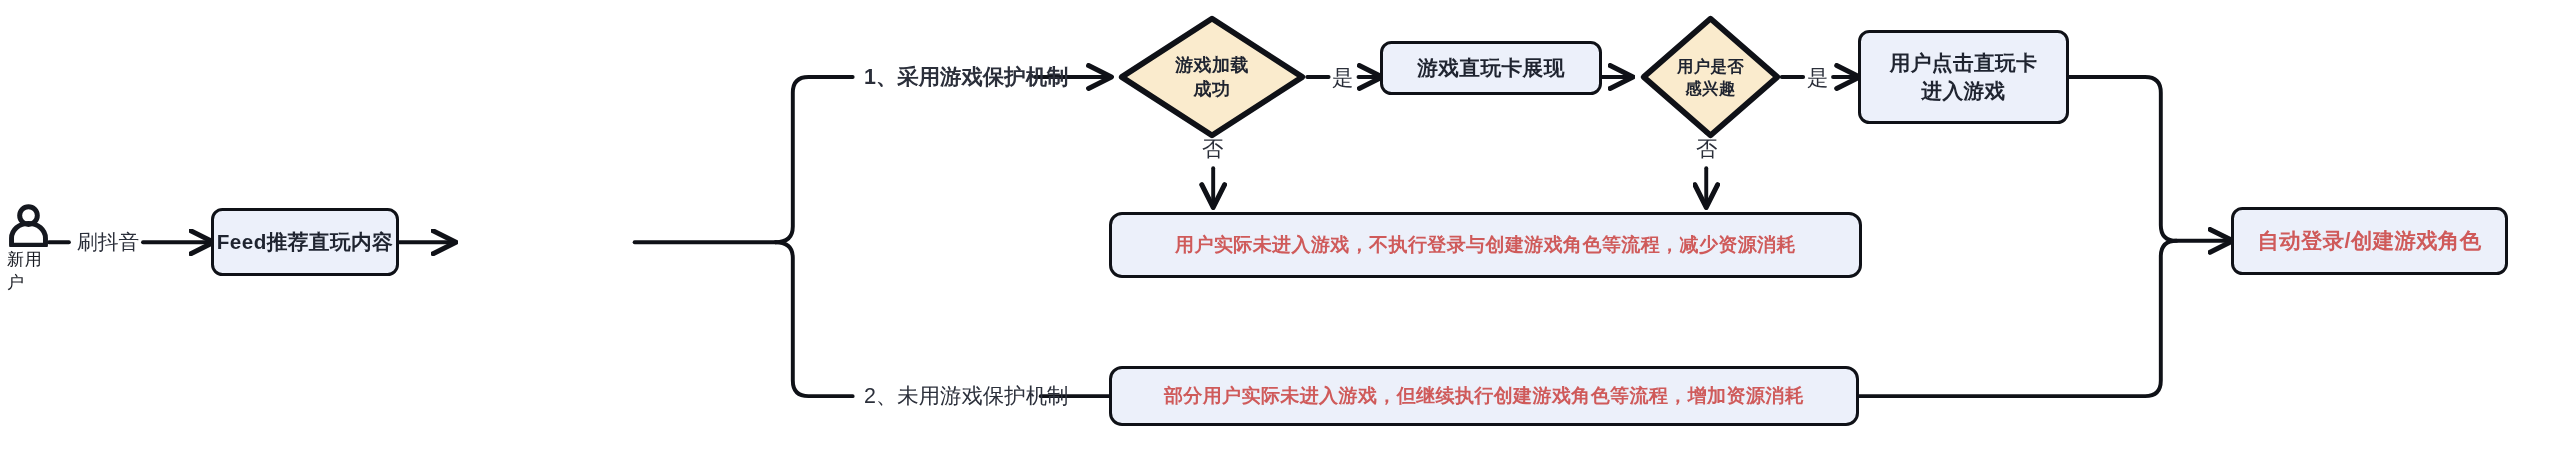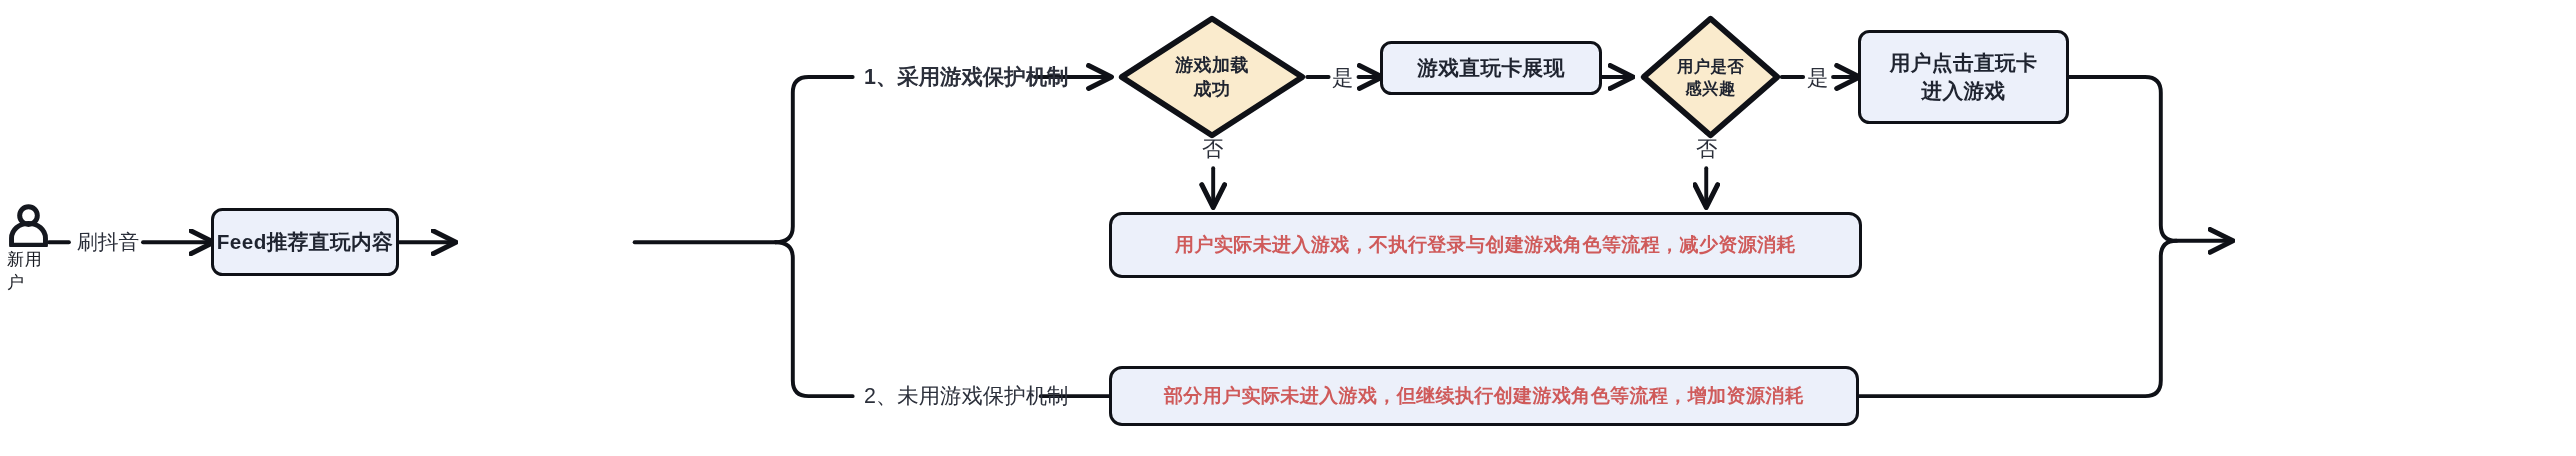--- a/index.html
+++ b/index.html
@@ -201,15 +201,18 @@
   </div>
 
   <div class="node note red-text" style="left:1109px; top:212px; width:753px; height:66px; font-size:19px;">
     <span>用户实际未进入游戏，不执行登录与创建游戏角色等流程，减少资源消耗</span>
   </div>
 
   <div class="node note red-text" style="left:1109px; top:366px; width:750px; height:60px; font-size:19px;">
     <span>部分用户实际未进入游戏，但继续执行创建游戏角色等流程，增加资源消耗</span>
   </div>
 
+  <div class="node red-text" style="left:2231px; top:207px; width:277px; height:68px; font-size:21.4px;">
+    <span>自动登录/创建游戏角色</span>
+  </div>
 
 </div>
 
 
 </body></html>

